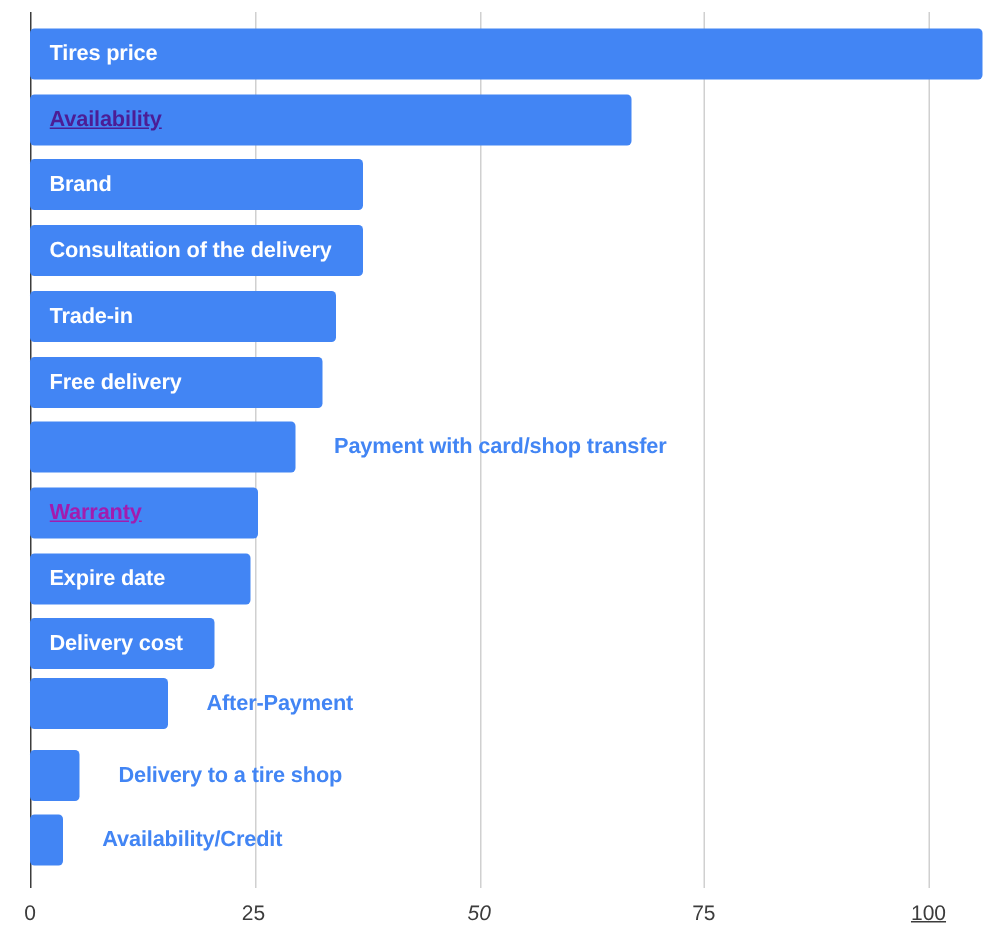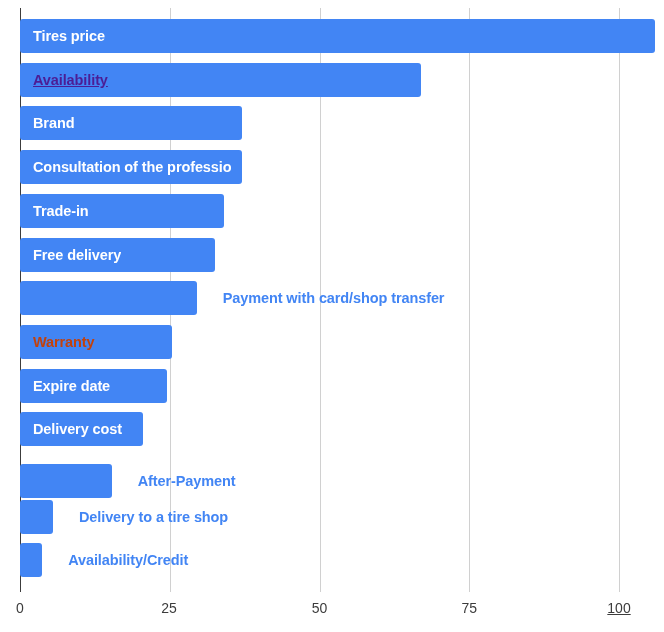--- a/index.html
+++ b/index.html
@@ -135,62 +135,62 @@
         <div class="bar-row" style="top: 62.7px;">
           <div class="bar" title="Availability" style="width: 401.33px; background: rgb(66, 133, 244); height: 34px;"></div>
           <div class="bar-label-inside" style="color: #4c1d95; max-width: 381.33px; text-decoration: underline;">Availability</div>
         </div>
         <div class="bar-row" style="top: 106.4px;">
           <div class="bar" title="Brand" style="width: 221.63px; background: rgb(66, 133, 244); height: 34px;"></div>
           <div class="bar-label-inside" style="color: rgb(255, 255, 255); max-width: 201.63px;">Brand</div>
         </div>
         <div class="bar-row" style="top: 150.1px;">
           <div class="bar" title="Consultation of the professional" style="width: 221.63px; background: rgb(66, 133, 244); height: 34px;"></div>
-          <div class="bar-label-inside" style="color: rgb(255, 255, 255); max-width: 201.63px;">Consultation of the professio</div>
+          <div class="bar-label-inside" style="color: rgb(255, 255, 255); max-width: 201.63px;">Consultation of the delivery</div>
         </div>
         <div class="bar-row" style="top: 193.8px;">
           <div class="bar" title="Trade-in" style="width: 203.66px; background: rgb(66, 133, 244); height: 34px;"></div>
           <div class="bar-label-inside" style="color: rgb(255, 255, 255); max-width: 183.66px;">Trade-in</div>
         </div>
         <div class="bar-row" style="top: 237.5px; text-align: right;">
           <div class="bar" title="Free delivery" style="width: 194.675px; background: rgb(66, 133, 244); height: 34px;"></div>
           <div class="bar-label-inside" style="color: rgb(255, 255, 255); max-width: 174.675px;">Free delivery</div>
         </div>
         <div class="bar-row" style="top: 281.2px;">
           <div class="bar" title="Payment with card/wire transfer" style="width: 176.705px; background: rgb(66, 133, 244); height: 34px;"></div>
           <div class="bar-label-outside" style="color: rgb(66, 133, 244); left: 222.705px;">Payment with card/shop transfer</div>
         </div>
         <div class="bar-row" style="top: 324.9px;">
           <div class="bar" title="Warranty" style="width: 151.547px; background: rgb(66, 133, 244); height: 34px;"></div>
-          <div class="bar-label-inside" style="color: #c2410c; max-width: 131.547px;">Warranty</div>
+          <div class="bar-label-inside" style="color: #a21caf; max-width: 131.547px; text-decoration: underline;">Warranty</div>
         </div>
         <div class="bar-row" style="top: 368.6px;">
           <div class="bar" title="Expire date" style="width: 146.755px; background: rgb(66, 133, 244); height: 34px;"></div>
           <div class="bar-label-inside" style="color: rgb(255, 255, 255); max-width: 126.755px;">Expire date</div>
         </div>
         <div class="bar-row" style="top: 412.3px;">
           <div class="bar" title="Delivery cost" style="width: 122.795px; background: rgb(66, 133, 244); height: 34px;"></div>
           <div class="bar-label-inside" style="color: rgb(255, 255, 255); max-width: 102.795px;">Delivery cost</div>
         </div>
-        <div class="bar-row" style="top: 464px; text-align: center;">
+        <div class="bar-row" style="top: 452px; text-align: center;">
           <div class="bar" title="After-Payment" style="width: 91.647px; background: rgb(66, 133, 244); height: 34px;"></div>
           <div class="bar-label-outside" style="color: rgb(66, 133, 244); left: 137.647px;">After-Payment</div>
         </div>
         <div class="bar-row" style="top: 499.7px;">
           <div class="bar" title="Delivery to a tire shop" style="width: 32.945px; background: rgb(66, 133, 244); height: 34px;"></div>
           <div class="bar-label-outside" style="color: rgb(66, 133, 244); left: 78.945px;">Delivery to a tire shop</div>
         </div>
         <div class="bar-row" style="top: 543.4px;">
           <div class="bar" title="Installment/Credit" style="width: 22.163px; background: rgb(66, 133, 244); height: 34px;"></div>
           <div class="bar-label-outside" style="color: rgb(66, 133, 244); left: 68.163px;">Availability/Credit</div>
         </div>
       </div>
   </div>
 
   <div class="x-axis" id="x-axis">
       <div class="tick-label" style="left: 20px;">0</div>
       <div class="tick-label" style="left: 169px;">25</div>
-      <div class="tick-label" style="left: 319.5px;">50</div>
+      <div class="tick-label" style="left: 319.5px; font-style: italic;">50</div>
       <div class="tick-label" style="left: 469.25px;">75</div>
       <div class="tick-label" style="left: 619px; text-decoration: underline;">100</div>
     </div>
 
 </div>
 
 </body></html>

